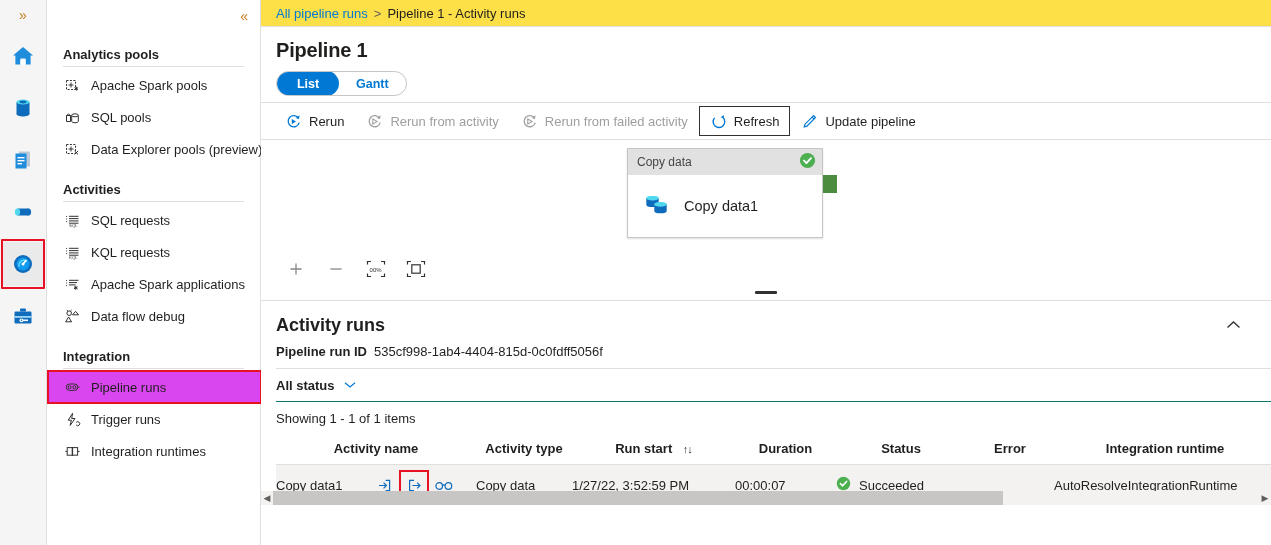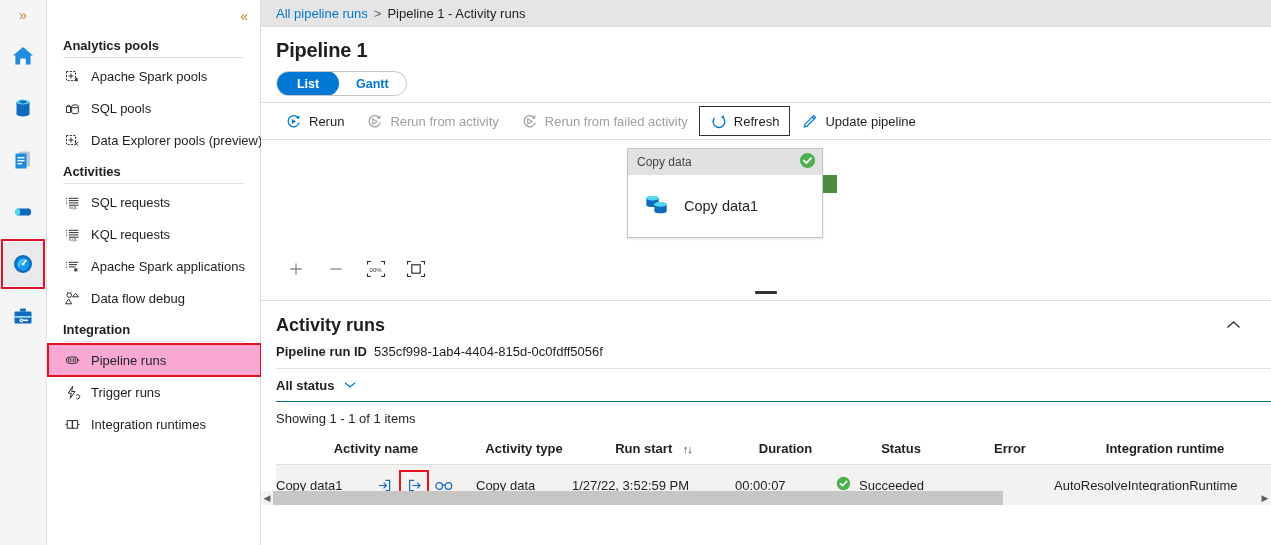--- a/index.html
+++ b/index.html
@@ -46,43 +46,43 @@
     position: relative; padding-top: 0;
   }
   .nav-collapse {
     position: absolute; top: 6px; right: 8px;
     color: #c67b1f; font-size: 14px; line-height: 1;
     padding: 3px 4px;
   }
   .nav-inner { padding: 30px 0 0 0; }
   .nav-group-title {
     font-size: 13px; font-weight: bold; color: #201f1e;
-    padding: 5px 12px 4px 16px; margin-top: 3px;
+    padding: 5px 12px 4px 16px; margin-top: 12px;
   }
   .nav-group-rule { height: 1px; background: #e1dfdd; margin: 0 16px 2px 16px; }
   .nav-item {
     display: flex; align-items: center; gap: 10px;
     height: 32px; padding: 0 8px 0 17px;
     color: #201f1e; font-size: 13px; position: relative;
     white-space: nowrap;
   }
   .nav-item .ico { width: 17px; height: 17px; flex: 0 0 17px; display: flex; align-items: center; justify-content: center; }
-  .nav-item.selected { background: #f9a8d4; }
+  .nav-item.selected { background: #d946ef; }
   .nav-item.highlight::after {
     content: ""; position: absolute; left: 0px; right: -2px; top: -1px; bottom: -1px;
     border: 2px solid #e81123; pointer-events: none;
   }
 
   
   .main { flex: 1 1 auto; height: 545px; position: relative; background: #fff; overflow: hidden; }
 
   .breadcrumb {
     height: 27px; display: flex; align-items: center; gap: 6px;
     padding: 0 0 0 15px; font-size: 13px;
-    border-bottom: 1px solid #e1dfdd; background: #e5e5e5;
+    border-bottom: 1px solid #e1dfdd; background: #fde047;
   }
   .breadcrumb .crumb-link { color: #0078d4; }
   .breadcrumb .crumb-sep { color: #605e5c; }
   .breadcrumb .crumb-current { color: #201f1e; }
 
   .page-title {
     font-size: 20px; font-weight: bold; color: #201f1e;
     padding: 12px 0 6px 15px; letter-spacing: -0.2px;
   }
 

